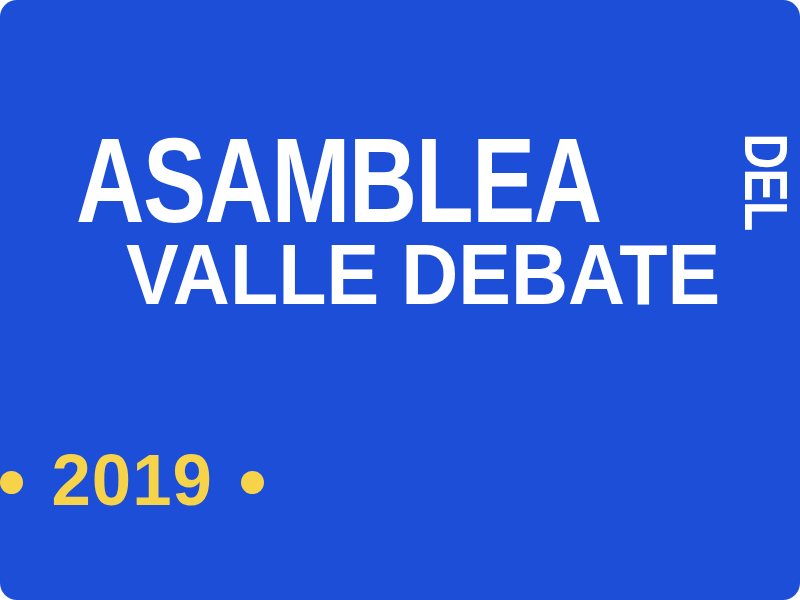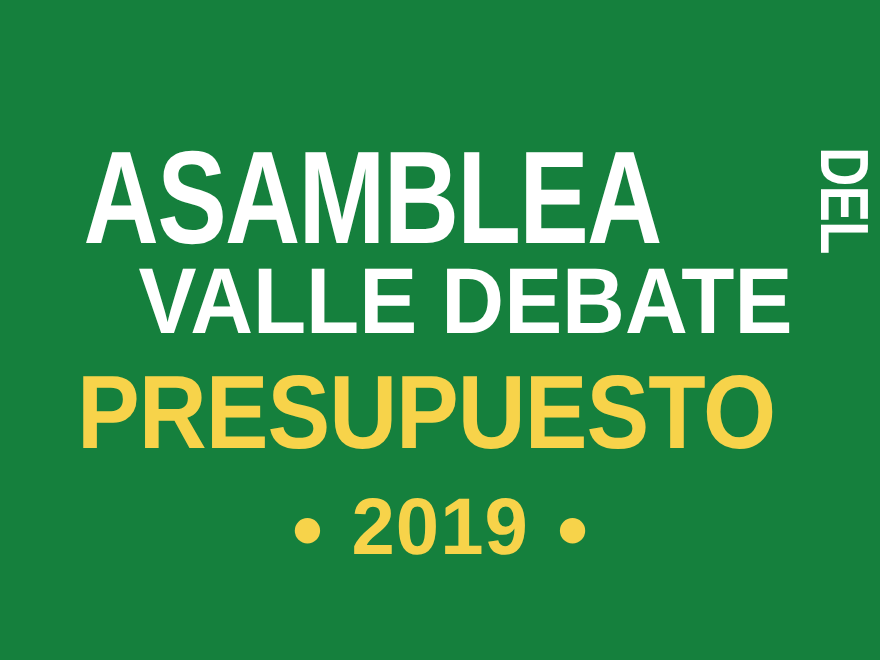--- a/index.html
+++ b/index.html
@@ -8,22 +8,23 @@
     padding: 0;
     background: #ffffff;
   }
   * { box-sizing: border-box; }
 
   .poster {
     position: relative;
     width: 800px;
     height: 600px;
     overflow: hidden;
-    background: #15803d;
+    background: #1d4ed8;
     font-family: "Liberation Sans", "DejaVu Sans", sans-serif;
+    border-radius: 17px;
     -webkit-font-smoothing: antialiased;
   }
 
   
   .line-asamblea {
     position: absolute;
     left: 76px;
     top: 128px;
     width: 648px;
     height: 104px;
@@ -114,21 +115,20 @@
 
   
   .line-year {
     position: absolute;
     left: 0;
     top: 444px;
     width: 800px;
     height: 72px;
     display: flex;
     align-items: center;
-    justify-content: center;
     gap: 26px;
   }
 
   .year-dot {
     width: 23px;
     height: 23px;
     border-radius: 50%;
     background: #f7d34a;
     flex: 0 0 auto;
     margin-top: 4px;
@@ -155,23 +155,20 @@
 
     <span class="word-del-wrap">
       <span class="word-del">DEL</span>
     </span>
   </div>
 
   <div class="line-valle">
     <span class="word-valle">VALLE DEBATE</span>
   </div>
 
-  <div class="line-presupuesto">
-    <span class="word-presupuesto">PRESUPUESTO</span>
-  </div>
 
   <div class="line-year">
     <span class="year-dot"></span>
     <span class="word-year">2019</span>
     <span class="year-dot"></span>
   </div>
 
 </div>
 
 </body></html>

